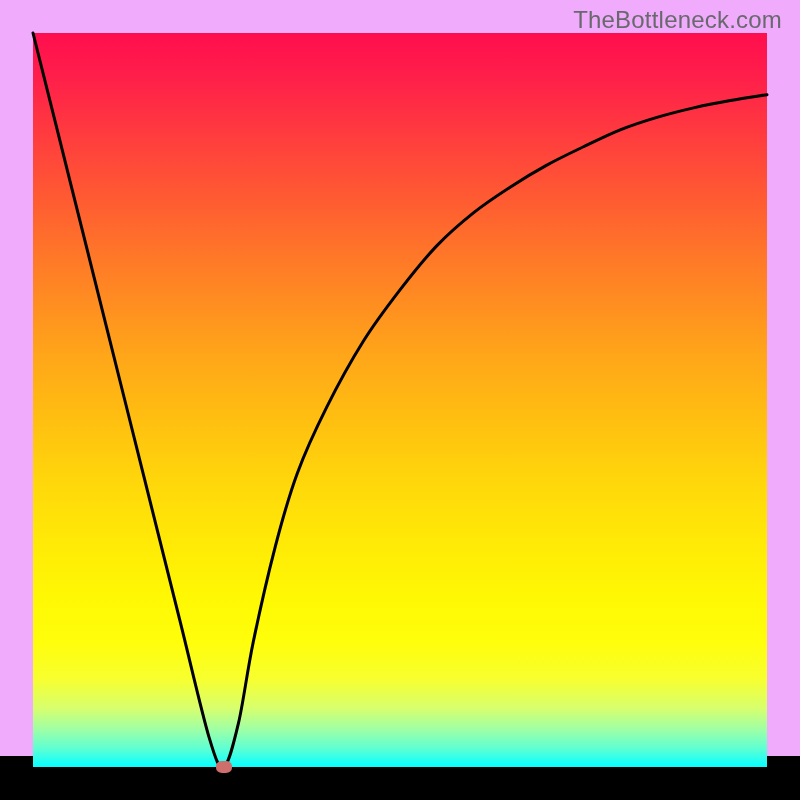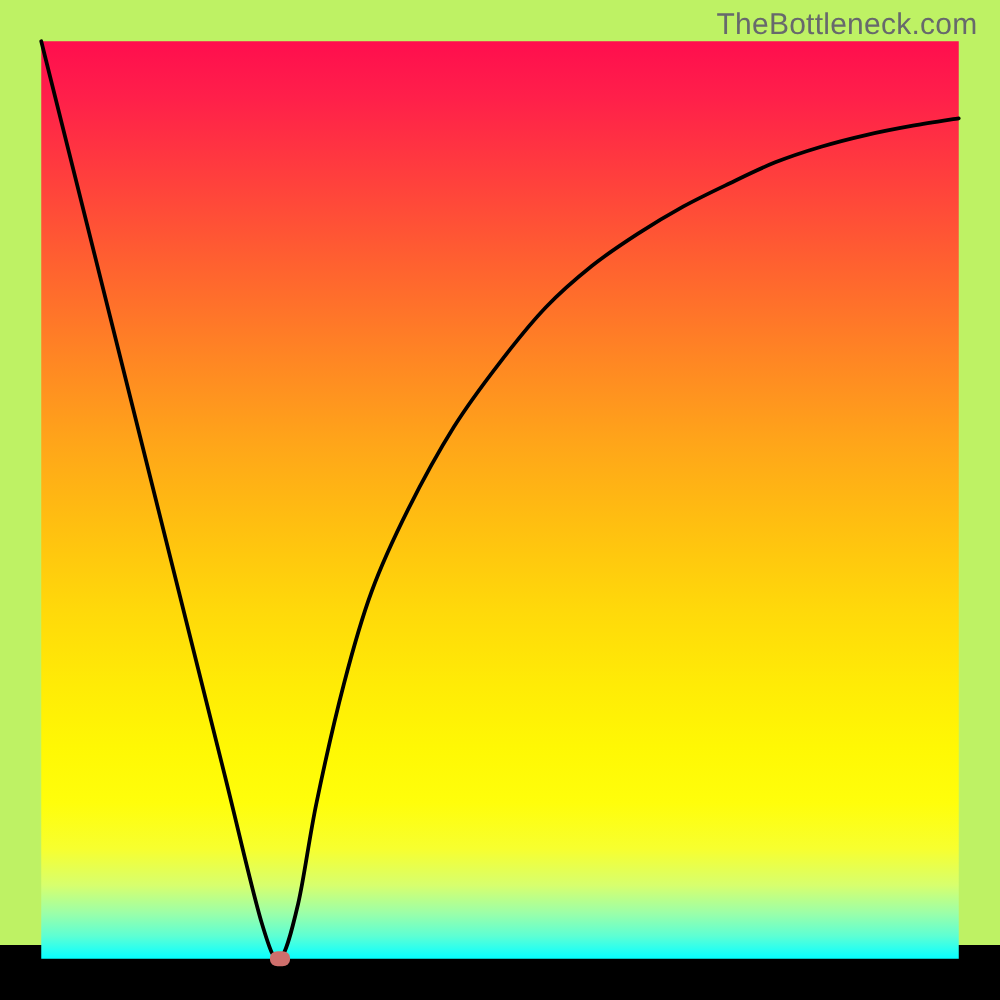--- a/index.html
+++ b/index.html
@@ -7,21 +7,21 @@
     padding: 0;
     width: 800px;
     height: 800px;
     background: #000;
     overflow: hidden;
   }
   .frame {
     position: relative;
     width: 800px;
     height: 756px;
-    background: #bef264;
+    background: #f0abfc;
   }
   .plot-area {
     position: absolute;
     left: 33px;
     top: 33px;
     width: 734px;
     height: 734px;
     background: linear-gradient(to bottom,
       #ff0e4e 0%,
       #ff1f4a 6%,

